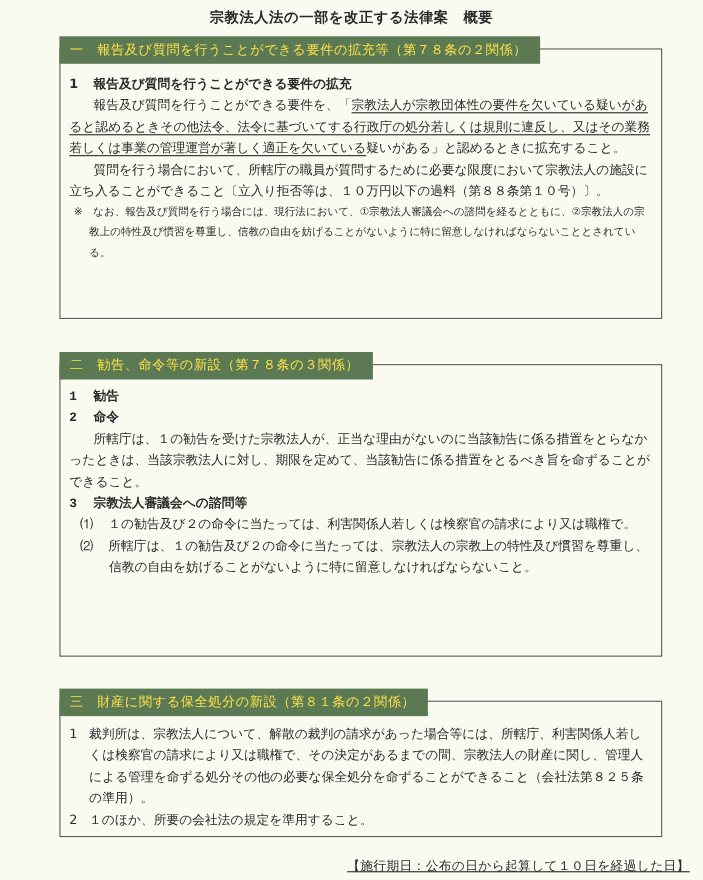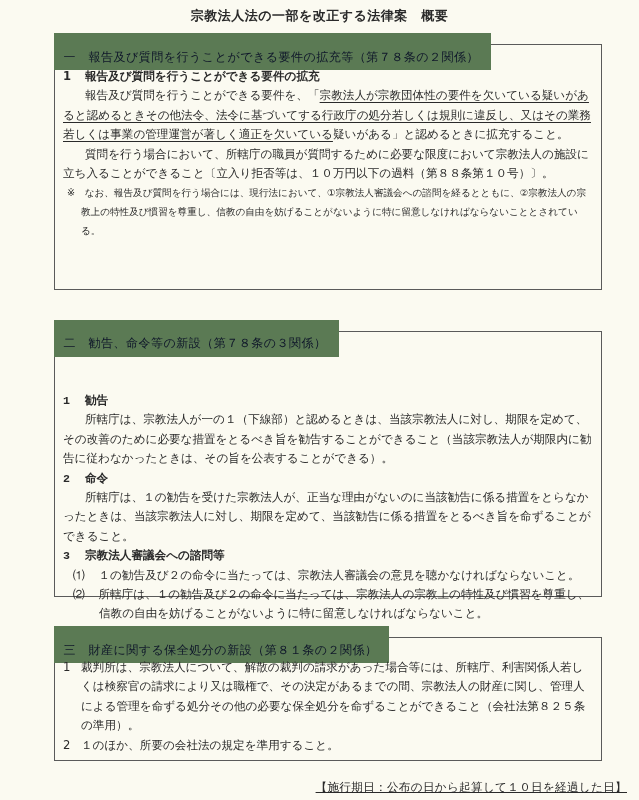--- a/index.html
+++ b/index.html
@@ -13,23 +13,23 @@
   .title {
     position:absolute; top:7px; left:0; width:639px;
     text-align:center; font-size:13px; font-weight:bold; letter-spacing:0.5px;
   }
   .box {
     position:absolute; left:54px; width:548px;
     border:1.5px solid #5a5a5a; box-sizing:border-box;
   }
   .hdr {
     position:absolute; left:-1.5px; top:-1.5px;
-    background:#5b7a54; color:#0f172a;
+    background:#5b7a54; color:#fde047;
     font-size:12px; height:25px; line-height:25px;
-    padding:12px 12px 0 10px; letter-spacing:0.5px; white-space:nowrap;
+    padding:0 12px 0 10px; letter-spacing:0.5px; white-space:nowrap;
   }
   .content {
     position:absolute; left:8px; right:6px;
     font-size:11.6px; line-height:19.4px;
   }
   .item-head { font-weight:bold; }
   .item-head .num { display:inline-block; width:22px; font-weight:bold; }
   .para { text-indent:22px; padding-left:0; margin-left:14px; }
   .u { text-decoration:underline; text-underline-offset:3px; }
   .note {
@@ -55,34 +55,33 @@
     <div class="para" style="margin-left:0; padding-left:0; text-indent:22px;">
       <span>報告及び質問を行うことができる要件を、「</span><span class="u">宗教法人が宗教団体性の要件を欠いている疑いがあると認めるときその他法令、法令に基づいてする行政庁の処分若しくは規則に違反し、又はその業務若しくは事業の管理運営が著しく適正を欠いている</span><span>疑いがある」と認めるときに拡充すること。</span>
     </div>
     <div class="para" style="margin-left:0; text-indent:22px;">質問を行う場合において、所轄庁の職員が質問するために必要な限度において宗教法人の施設に立ち入ることができること〔立入り拒否等は、１０万円以下の過料（第８８条第１０号）〕。</div>
     <div class="note">※　なお、報告及び質問を行う場合には、現行法において、①宗教法人審議会への諮問を経るとともに、②宗教法人の宗教上の特性及び慣習を尊重し、信教の自由を妨げることがないように特に留意しなければならないこととされている。</div>
   </div>
 </div>
 
 <div class="box" style="top:331px; height:266px;font-family:Liberation Mono, monospace;">
   <div class="hdr" style="top:-12px;">二　勧告、命令等の新設（第７８条の３関係）</div>
-  <div class="content" style="top:20px;margin-top:39px;">
+  <div class="content" style="top:20px;">
     <div class="item-head">
       <span class="num">1</span><span>勧告</span>
     </div>
-    <div class="para" style="margin-left:0; text-indent:22px;">所轄庁は、宗教法人が一の１（下線部）と認めるときは、当該宗教法人に対し、期限を定めて、その改善のために必要な措置をとるべき旨を勧告することができること（当該宗教法人が期限内に勧告に従わなかったときは、その旨を公表することができる）。</div>
     <div class="item-head">
       <span class="num">2</span><span>命令</span>
     </div>
     <div class="para" style="margin-left:0; text-indent:22px;">所轄庁は、１の勧告を受けた宗教法人が、正当な理由がないのに当該勧告に係る措置をとらなかったときは、当該宗教法人に対し、期限を定めて、当該勧告に係る措置をとるべき旨を命ずることができること。</div>
     <div class="item-head">
       <span class="num">3</span><span>宗教法人審議会への諮問等</span>
     </div>
     <div class="sub">
-      <span>⑴</span>&nbsp;&nbsp;<span>１の勧告及び２の命令に当たっては、宗教法人審議会の意見を聴かなければならないこと。</span>
+      <span>⑴</span>&nbsp;&nbsp;<span>１の勧告及び２の命令に当たっては、利害関係人若しくは検察官の請求により又は職権で。</span>
     </div>
     <div class="sub">
       <span>⑵</span>&nbsp;&nbsp;<span>所轄庁は、１の勧告及び２の命令に当たっては、宗教法人の宗教上の特性及び慣習を尊重し、信教の自由を妨げることがないように特に留意しなければならないこと。</span>
     </div>
   </div>
 </div>
 
 <div class="box" style="top:637px; height:124px;">
   <div class="hdr" style="top:-12px;">三　財産に関する保全処分の新設（第８１条の２関係）</div>
   <div class="content" style="top:20px;">

